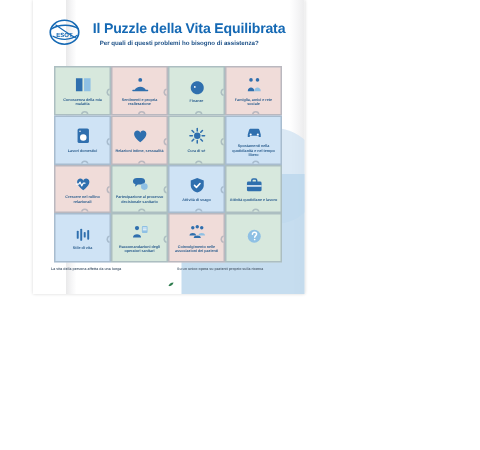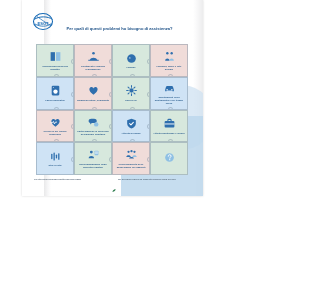--- a/index.html
+++ b/index.html
@@ -93,20 +93,21 @@
     <div class="hdr">
       <div class="logo">
         <svg viewBox="0 0 44 40" width="22" height="20">
           <ellipse cx="22" cy="19" rx="19" ry="16" fill="none" stroke="#1569b4" stroke-width="2.2"></ellipse>
           <path d="M4 15 C14 8, 32 8, 41 15" fill="none" stroke="#1569b4" stroke-width="2"></path>
           <path d="M6 24 C16 30, 30 30, 39 23" fill="none" stroke="#1569b4" stroke-width="1.6"></path>
           <path d="M10 9 C20 16, 28 22, 38 27" fill="none" stroke="#1569b4" stroke-width="1.4"></path>
           <text x="22" y="25" font-size="8" font-weight="bold" fill="#1569b4" text-anchor="middle" font-family="Liberation Sans, sans-serif">ESOT</text>
         </svg>
       </div>
+      <div class="title">Il Puzzle della Vita Equilibrata</div>
       <div class="subtitle">Per quali di questi problemi ho bisogno di assistenza?</div>
     </div>
 
     <div class="board">
         <div class="row">
           <div class="piece g" style="left: 0px; top: 0px;">
             <svg class="ico" viewBox="0 0 24 24" fill="none" stroke="#2f6fae" stroke-width="1.7" stroke-linecap="round" stroke-linejoin="round">
               <rect x="3" y="4" width="8" height="16" fill="#2f6fae" stroke="none"></rect>
               <rect x="13" y="4" width="8" height="16" fill="#8fc0e4" stroke="none"></rect>
             </svg>

